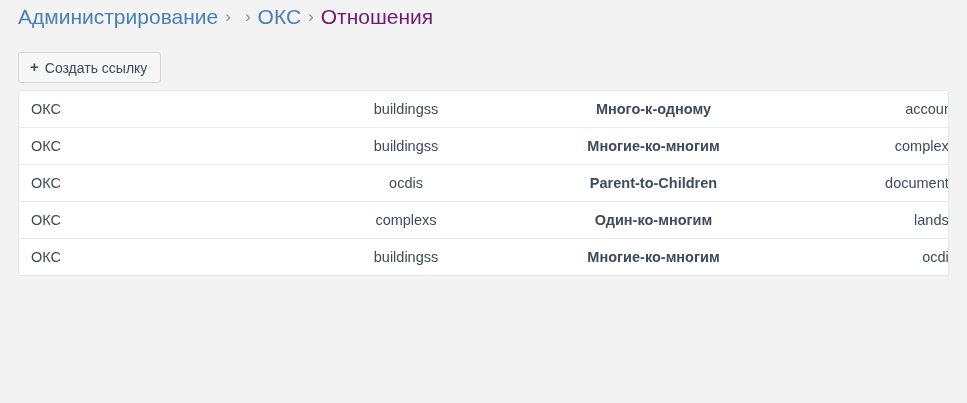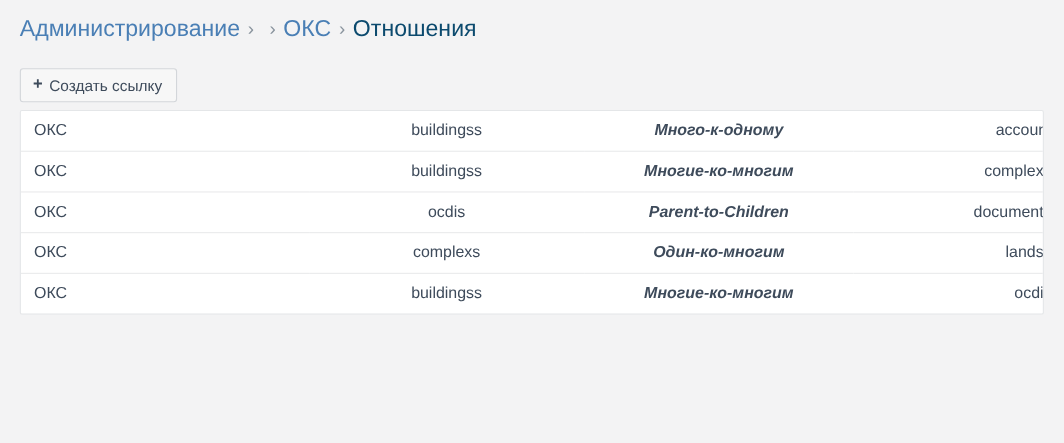--- a/index.html
+++ b/index.html
@@ -19,32 +19,31 @@
     height: 403px;
     position: relative;
     box-sizing: border-box;
     padding: 0 18px;
   }
   
   .breadcrumb {
     display: flex;
     align-items: center;
     font-size: 21px;
-    padding-top: 10px;
     padding-bottom: 8px;
     height: 34px;
     white-space: nowrap;
   }
   .breadcrumb .crumb-link {
     color: #4a7fb5;
     text-decoration: none;
     cursor: pointer;
   }
   .breadcrumb .crumb-current {
-    color: #0c4a6e;
+    color: #701a75;
   }
   .breadcrumb .sep {
     color: #8a949e;
     margin: 0 7px;
     font-size: 17px;
   }
   
   .toolbar {
     padding-top: 10px;
     padding-bottom: 10px;
@@ -91,21 +90,21 @@
     height: 36px;
     vertical-align: middle;
     border-bottom: 1px solid #e9eaec;
     color: #3e4b5b;
   }
   table.rel-table tr:last-child td {
     border-bottom: none;
   }
   .col-a { width: 250px; padding-left: 12px !important; text-align: left; }
   .col-b { width: 250px; text-align: center; }
-  .col-c { width: 245px; text-align: center; font-weight: bold; font-style: italic; }
+  .col-c { width: 245px; text-align: center; font-weight: bold; }
   .col-d { width: 180px; text-align: right; padding-right: 16px !important; }
 </style>
 </head>
 <body>
 
 <div class="page">
 
   <div class="breadcrumb">
     <a class="crumb-link">Администрирование</a>
     <span class="sep">›</span>

